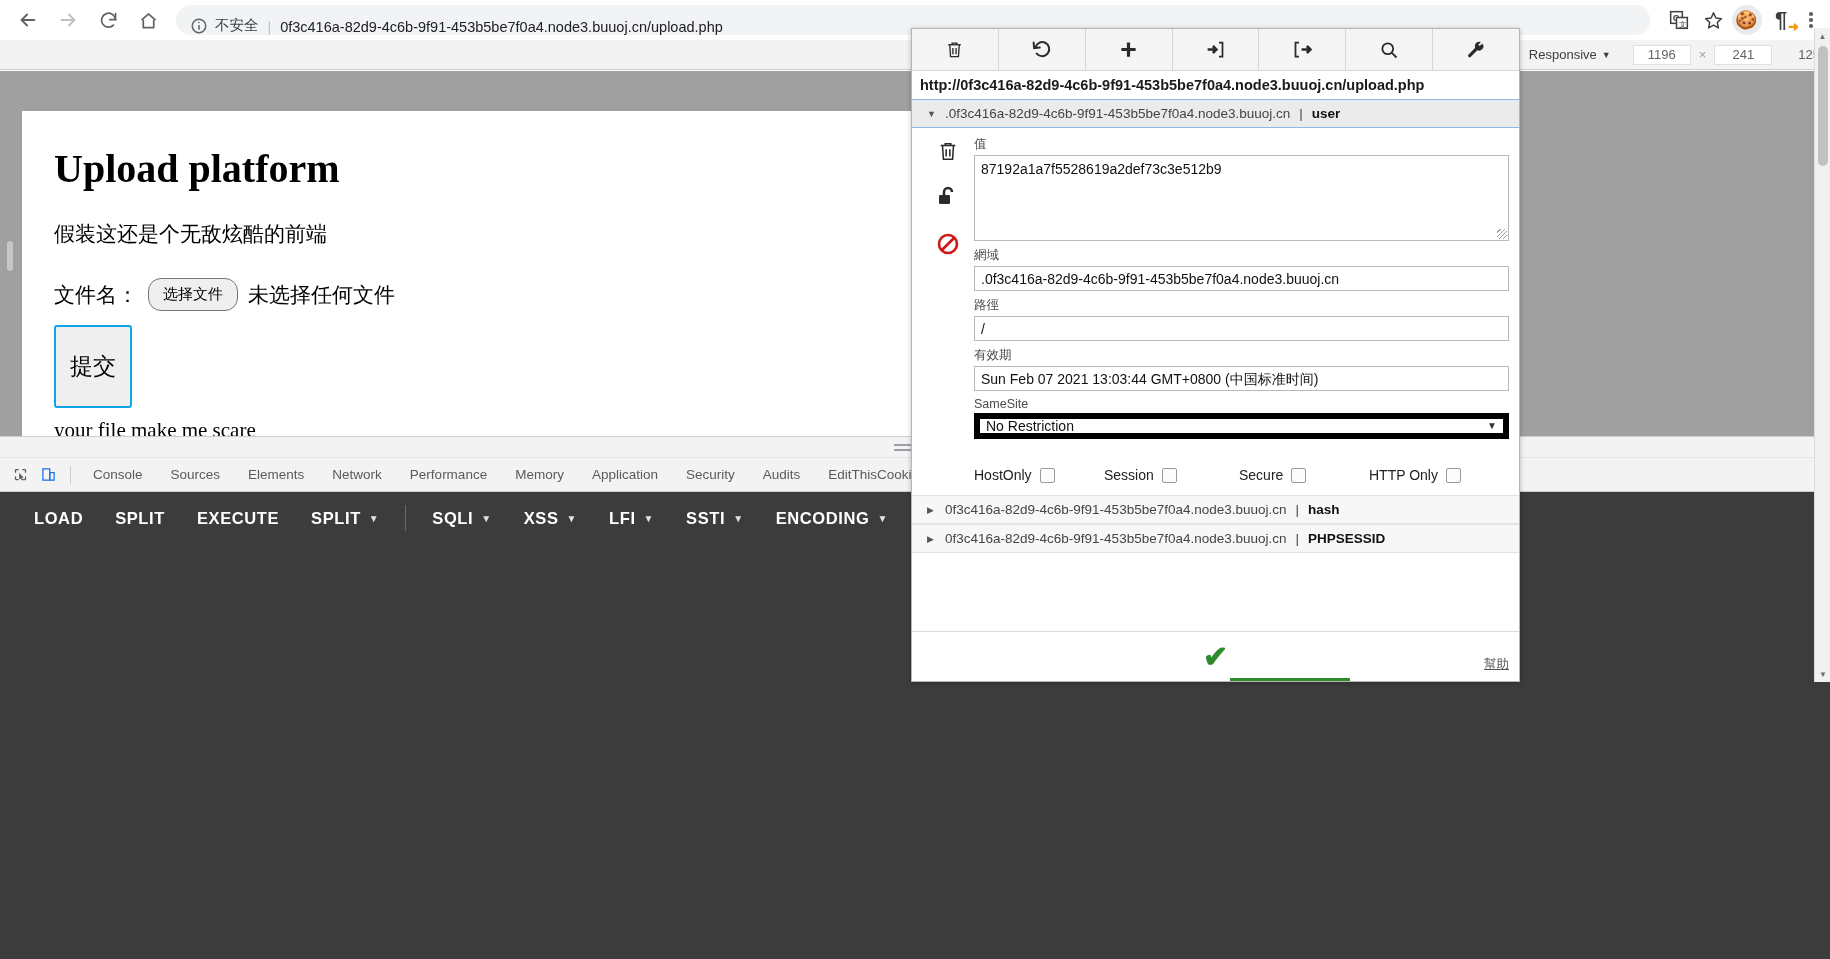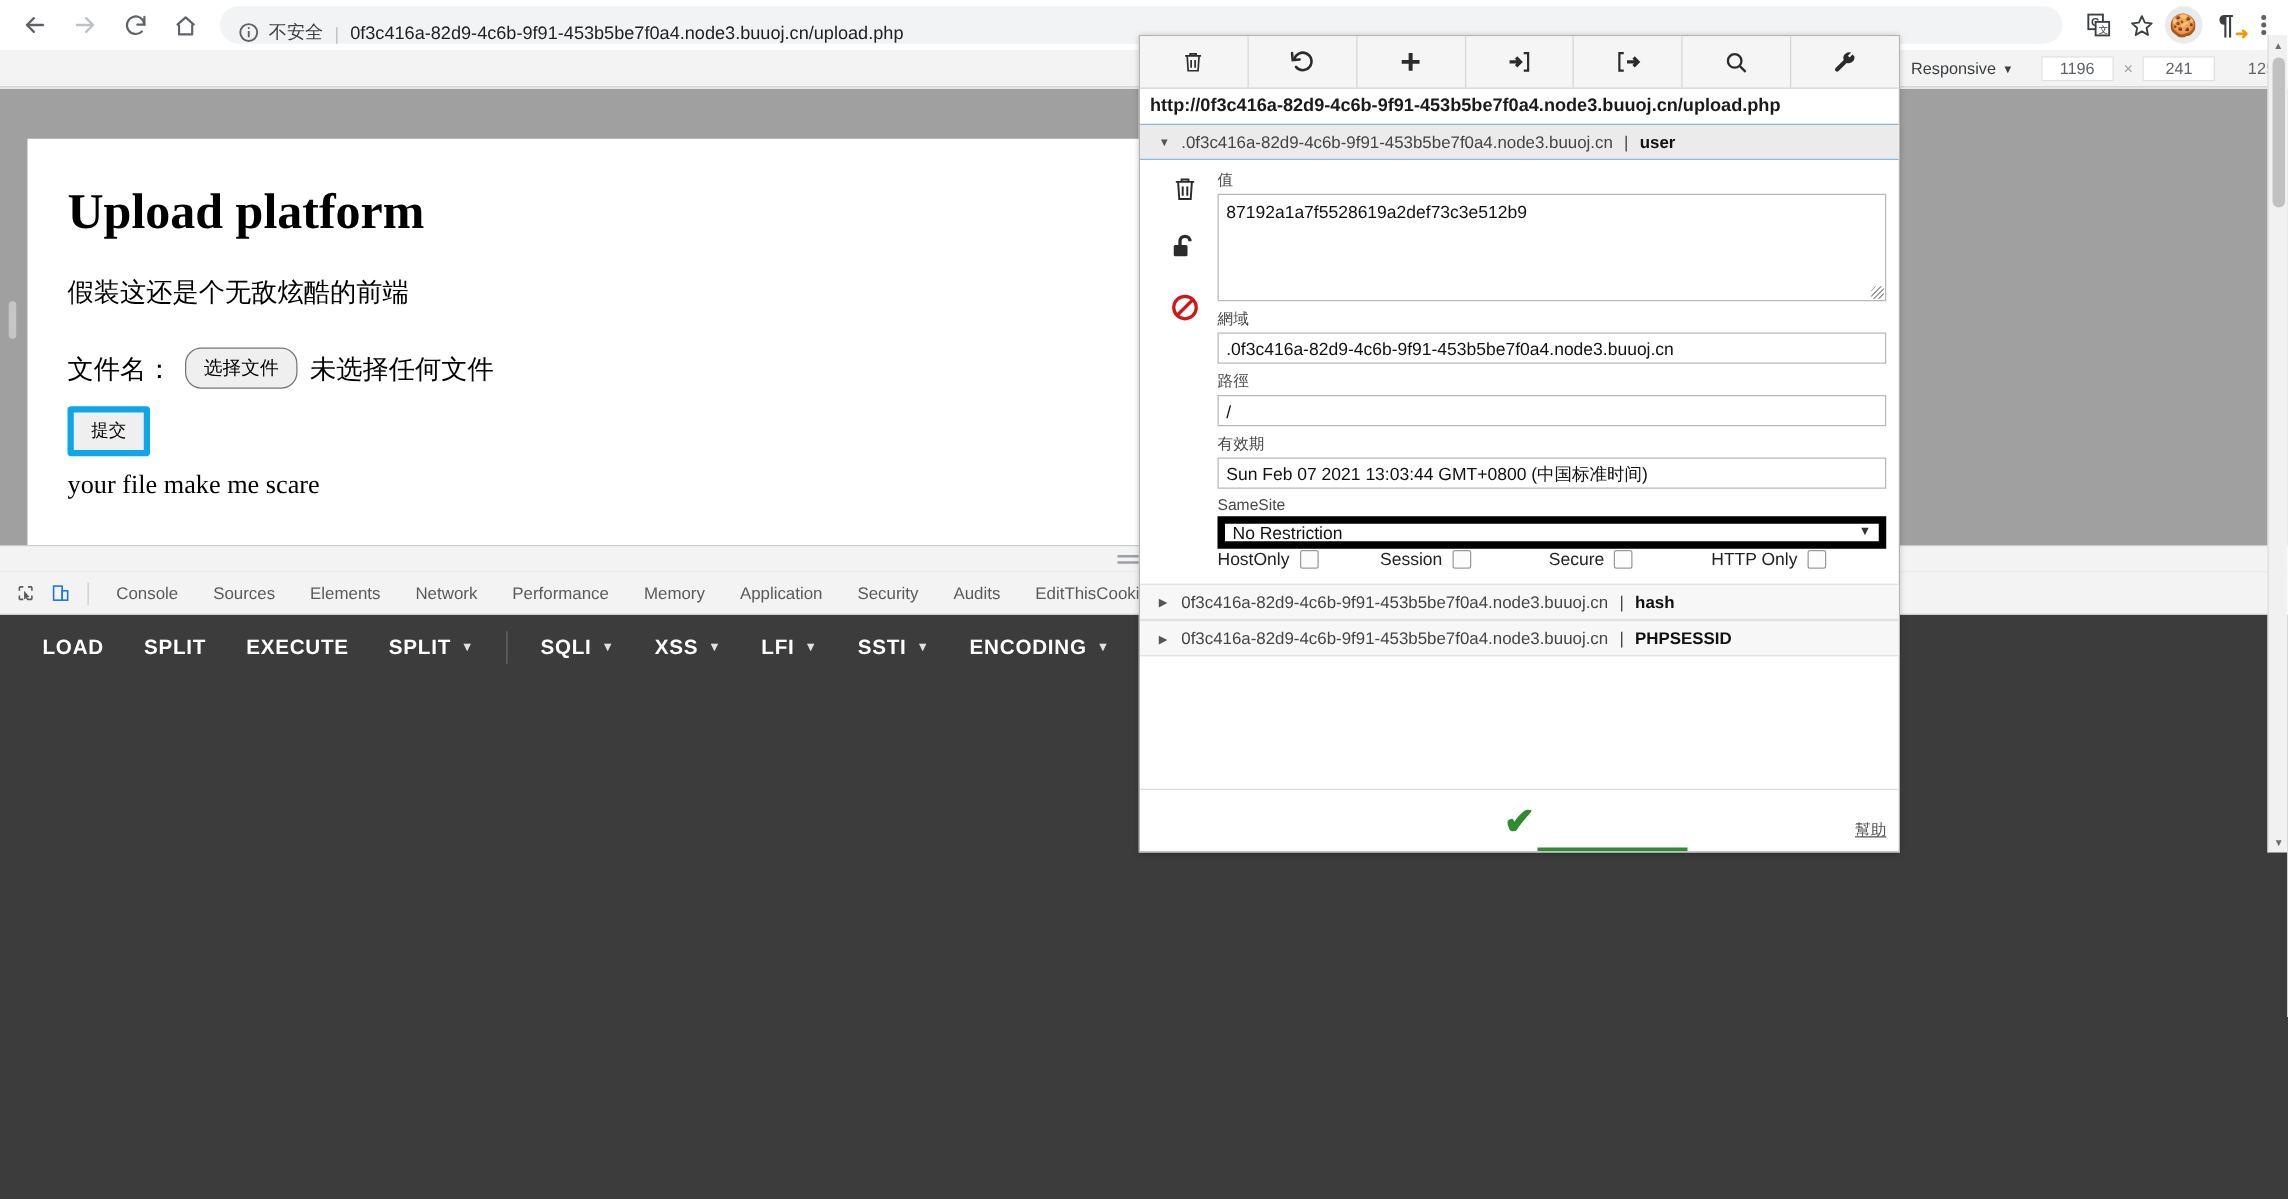--- a/index.html
+++ b/index.html
@@ -71,22 +71,22 @@
     margin:34px 0 0 32px; font-size:40px; font-weight:bold; color:#000;
     font-family:"Liberation Serif", serif;
   }
   .pg-sub{ margin:28px 0 0 32px; font-size:21px; color:#000; }
   .pg-filerow{ margin:30px 0 0 32px; font-size:21px; color:#000; display:flex; align-items:center; gap:10px;}
   .file-btn{
     border:1px solid #767676; background:#efefef; border-radius:13px;
     padding:6px 14px; font-size:15px; color:#000;
   }
   .pg-submit{
-    margin:14px 0 0 32px; border:5px solid #0ea5e9; background:#efefef;
-    border-radius:3px; padding:6px 14px; font-size:14px; color:#000; display:inline-block;
+    margin:14px 0 0 32px; border:2px solid #0ea5e9; background:#efefef;
+    border-radius:3px; padding:24px 14px; font-size:23px; color:#000; display:inline-block;
   }
   .pg-msg{ margin:10px 0 0 32px; font-size:21px; color:#000; font-family:"Liberation Serif", serif;}
 
   
   #devtools{
     position:absolute; left:0; top:436px; width:1830px; height:523px; background:#fff;
   }
   .dt-drag{
     height:22px; background:#f3f3f3; border-top:1px solid #cdcdcd; border-bottom:1px solid #e6e6e6;
     display:flex; align-items:center; justify-content:center;
@@ -160,21 +160,21 @@
   .cp-in{
     width:100%; height:25px; border:1px solid #b9b9b9; background:#fff;
     font-size:14px; padding:2px 6px; color:#111; line-height:21px; white-space:nowrap; overflow:hidden;
   }
   .cp-sel{
     width:100%; height:26px; border:6px solid #000000; background:#fff;
     font-size:14px; padding:2px 6px; color:#111; line-height:22px;
     display:flex; align-items:center; justify-content:space-between;
   }
   .cp-sel .caret{ font-size:10px; color:#333; }
-  .cp-checks{ display:flex; align-items:center; margin-top:0; }
+  .cp-checks{ display:flex; align-items:center; margin-top:28px; }
   .cp-chk{ display:flex; align-items:center; gap:8px; font-size:14px; color:#222; }
   .cp-chk .box{
     width:15px;height:15px;border:1px solid #9a9a9a;background:#fcfcfc;border-radius:2px;
   }
   .cp-footer{
     position:absolute; left:0; bottom:0; width:100%; height:50px; border-top:1px solid #dcdcdc;
     display:flex; align-items:center; justify-content:center;
   }
   .cp-check-big{ color:#2e8b2e; font-size:30px; font-weight:bold; }
   .cp-help{ position:absolute; right:10px; bottom:8px; font-size:12.5px; color:#555; text-decoration:underline;}

